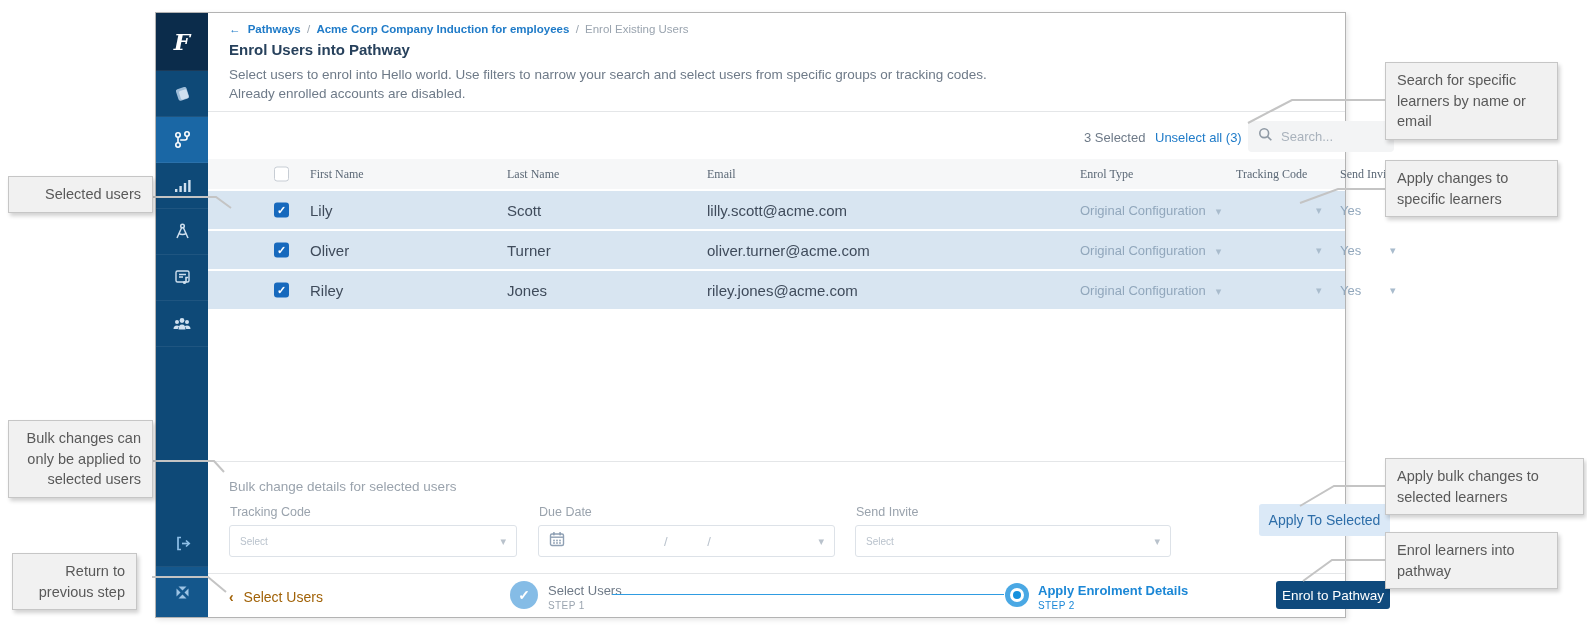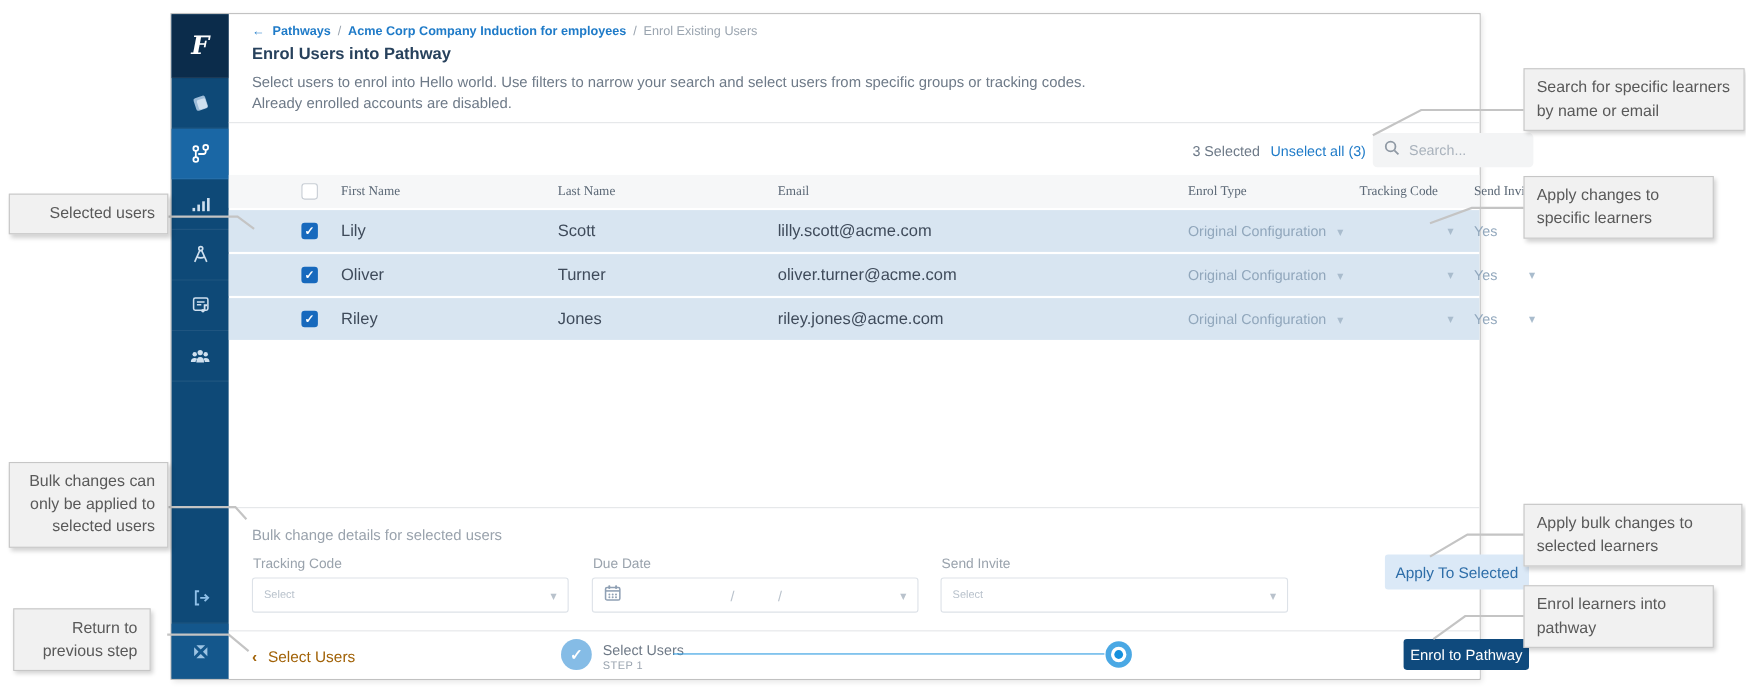--- a/index.html
+++ b/index.html
@@ -100,21 +100,21 @@
     display:flex; align-items:center; justify-content:center; }
 
   
   .callout { position:absolute; background:#f1f1f1; border:1px solid #c6c6c6;
     box-shadow:2px 3px 4px rgba(0,0,0,.18); color:#595959; font-size:14.5px; line-height:1.42;
     padding:7px 11px; }
   .callout.right-align { text-align:right; }
   .ann-selected  { left:8px;    top:176px; width:145px; }
   .ann-bulk      { left:8px;    top:420px; width:145px; }
   .ann-return    { left:12px;    top:553px; width:125px; }
-  .ann-search    { left:1385px; top:62px;  width:201px; }
+  .ann-search    { left:1385px; top:62px;  width:173px; }
   .ann-applychg  { left:1385px; top:160px; width:173px; }
   .ann-applybulk { left:1385px; top:458px; width:199px; }
   .ann-enrol     { left:1385px; top:532px; width:173px; }
 
   .connectors { position:absolute; left:0; top:0; width:1587px; height:629px; pointer-events:none; }
 </style>
 </head>
 <body>
 
 <div class="app-window">
@@ -335,20 +335,24 @@
     <div class="step-labels sl-1">
       <div class="step-name">Select Users</div>
       <div class="step-num">STEP 1</div>
     </div>
     <div class="step-line"></div>
     <div class="step2-circle">
       <div class="inner-white">
           <div class="inner-dot"></div>
         </div>
     </div>
+    <div class="step-labels sl-2">
+      <div class="step-name">Apply Enrolment Details</div>
+      <div class="step-num">STEP 2</div>
+    </div>
     <button class="enrol-btn">Enrol to Pathway</button>
   </div>
 </div>
 
 <svg class="connectors">
   <g fill="none" stroke="#c4c4c4" stroke-width="2">
     <polyline points="152,197 216,197 231,208"></polyline>
     <polyline points="152,461 214,461 224,472"></polyline>
     <polyline points="152,577 208,577 226,592"></polyline>
     <polyline points="1386,100 1292,100 1248,123"></polyline>

